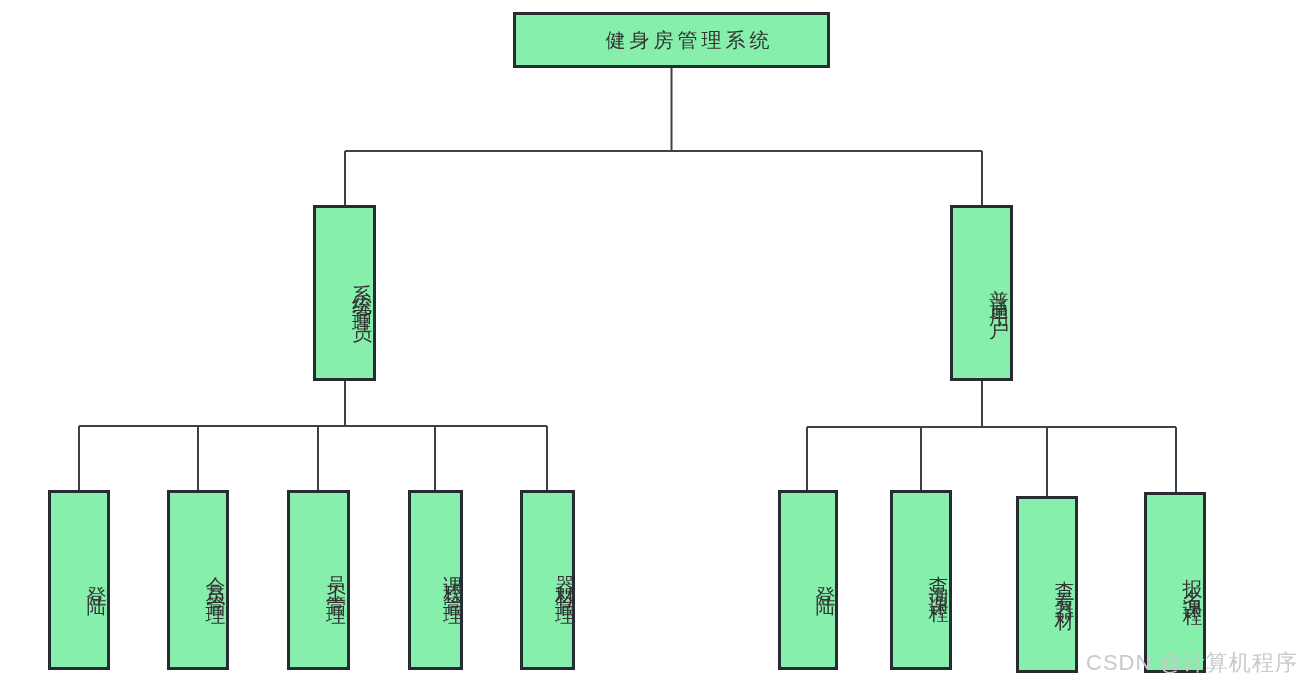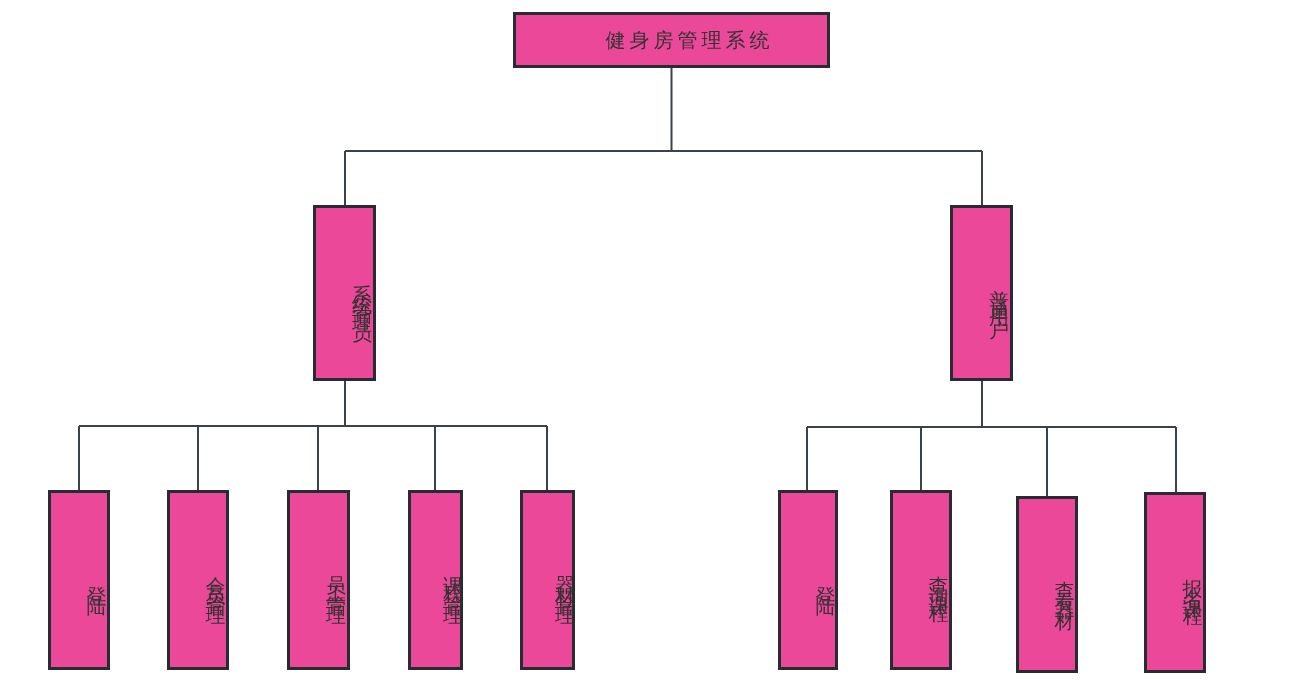--- a/index.html
+++ b/index.html
@@ -14,21 +14,21 @@
   body{
     font-family:"Liberation Sans", sans-serif;
     width:1316px;height:687px;overflow:hidden;position:relative;
   }
   .canvas{
     position:absolute;left:0;top:0;width:1316px;height:687px;background:var(--bg);
   }
   .connector-layer{position:absolute;left:0;top:0;width:1316px;height:687px;}
   .connector-layer line{stroke:var(--connector);stroke-width:2;}
   .node{
-    position:absolute;background:#ec4899;border:3px solid var(--box-border);
+    position:absolute;background:#86efac;border:3px solid var(--box-border);
     display:flex;align-items:center;justify-content:center;
     color:var(--text);
     padding-left:36px;
   }
   .node.root-node{
     font-size:20px;letter-spacing:4px;
   }
   .vlabel{
     writing-mode:vertical-rl;text-orientation:upright;
     font-size:20px;letter-spacing:10px;line-height:1;
@@ -104,14 +104,15 @@
   <div class="node" style="left:890px;top:490px;width:62px;height:180px;">
     <span class="vlabel">查询课程</span>
   </div>
   <div class="node" style="left:1016px;top:496px;width:62px;height:177px;">
     <span class="vlabel">查看器材</span>
   </div>
   <div class="node" style="left:1144px;top:492px;width:62px;height:181px;">
     <span class="vlabel">报名课程</span>
   </div>
 
+  <div class="watermark">CSDN @计算机程序</div>
 
 </div>
 
 </body></html>

